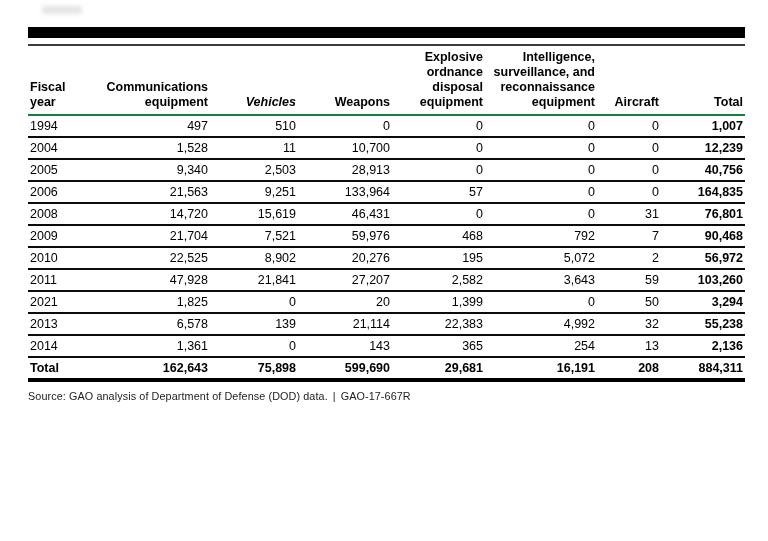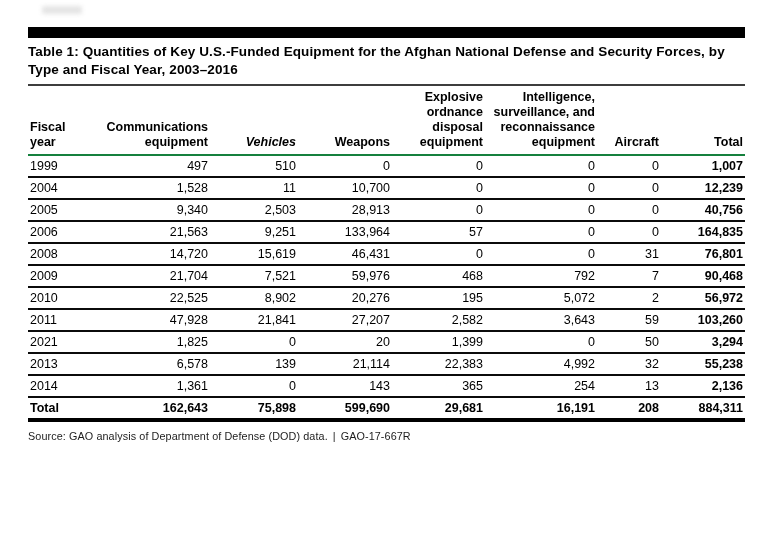--- a/index.html
+++ b/index.html
@@ -91,40 +91,39 @@
 </style>
 </head>
 <body>
 
 <div class="scan-artifact"></div>
 
 <div class="content">
 
   <div class="title-bar"></div>
 
-  <div class="doc-title">Table 1: Quantities of Key U.S.-Funded Equipment for the Afghan National Defense and Security Forces, by Type and Fiscal Year, 2003–2016</div>
 
   <div class="title-rule"></div>
 
   <table class="equipment-table">
     <thead>
       <tr>
         <th class="c1 col-year">Fiscal year</th>
         <th class="c2">Communications equipment</th>
         <th class="c3">Vehicles</th>
         <th class="c4">Weapons</th>
         <th class="c5">Explosive ordnance disposal equipment</th>
         <th class="c6">Intelligence, surveillance, and reconnaissance equipment</th>
         <th class="c7">Aircraft</th>
         <th class="c8">Total</th>
       </tr>
     </thead>
     <tbody>
         <tr>
-          <th scope="row">1999</th>
+          <th scope="row">1994</th>
           <td>497</td>
           <td>510</td>
           <td>0</td>
           <td>0</td>
           <td>0</td>
           <td>0</td>
           <td>1,007</td>
         </tr>
         <tr>
           <th scope="row">2004</th>

